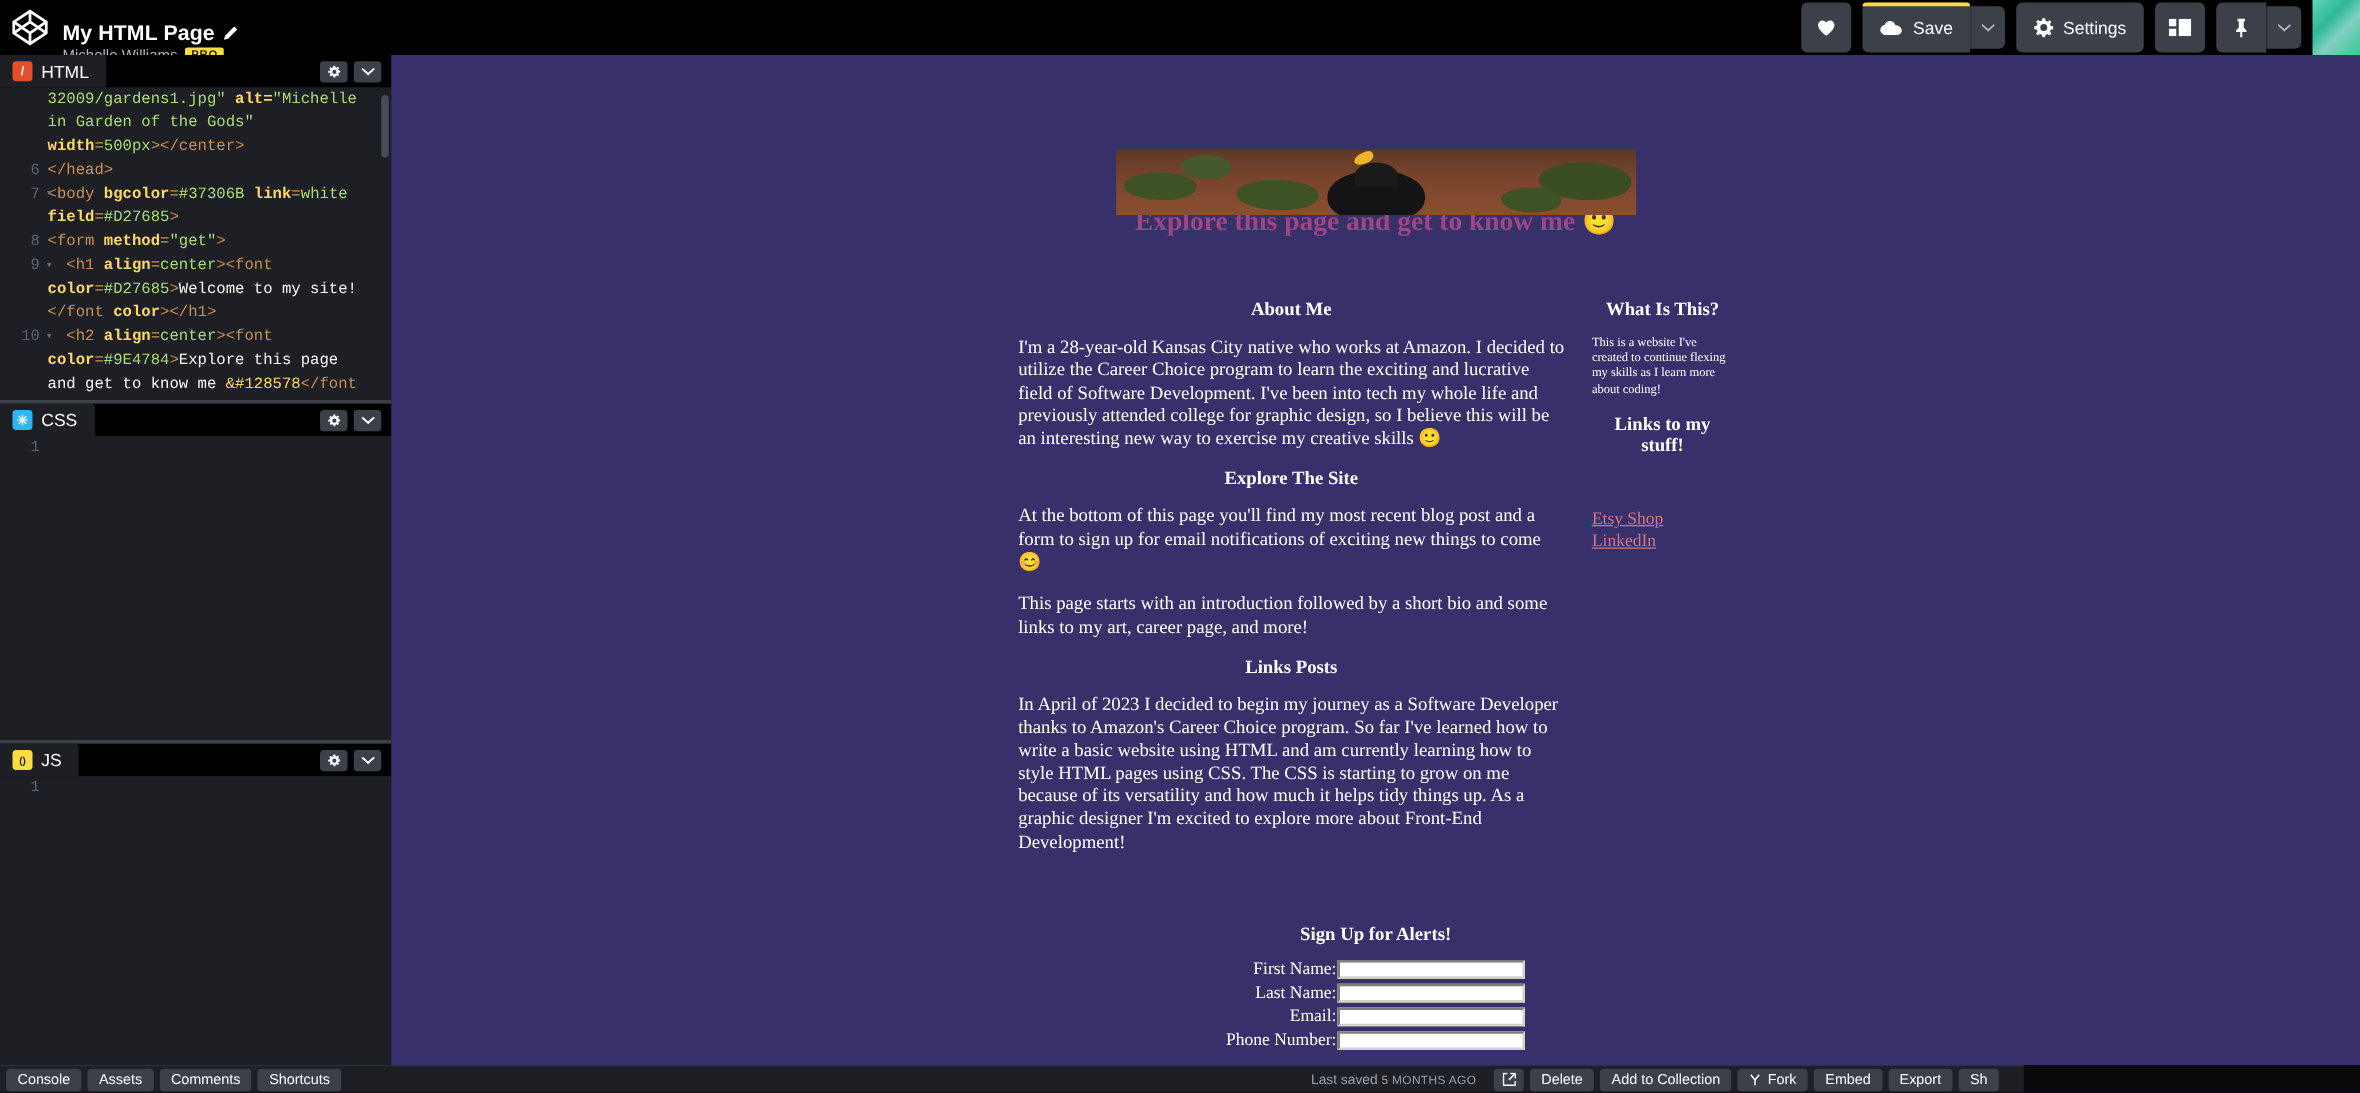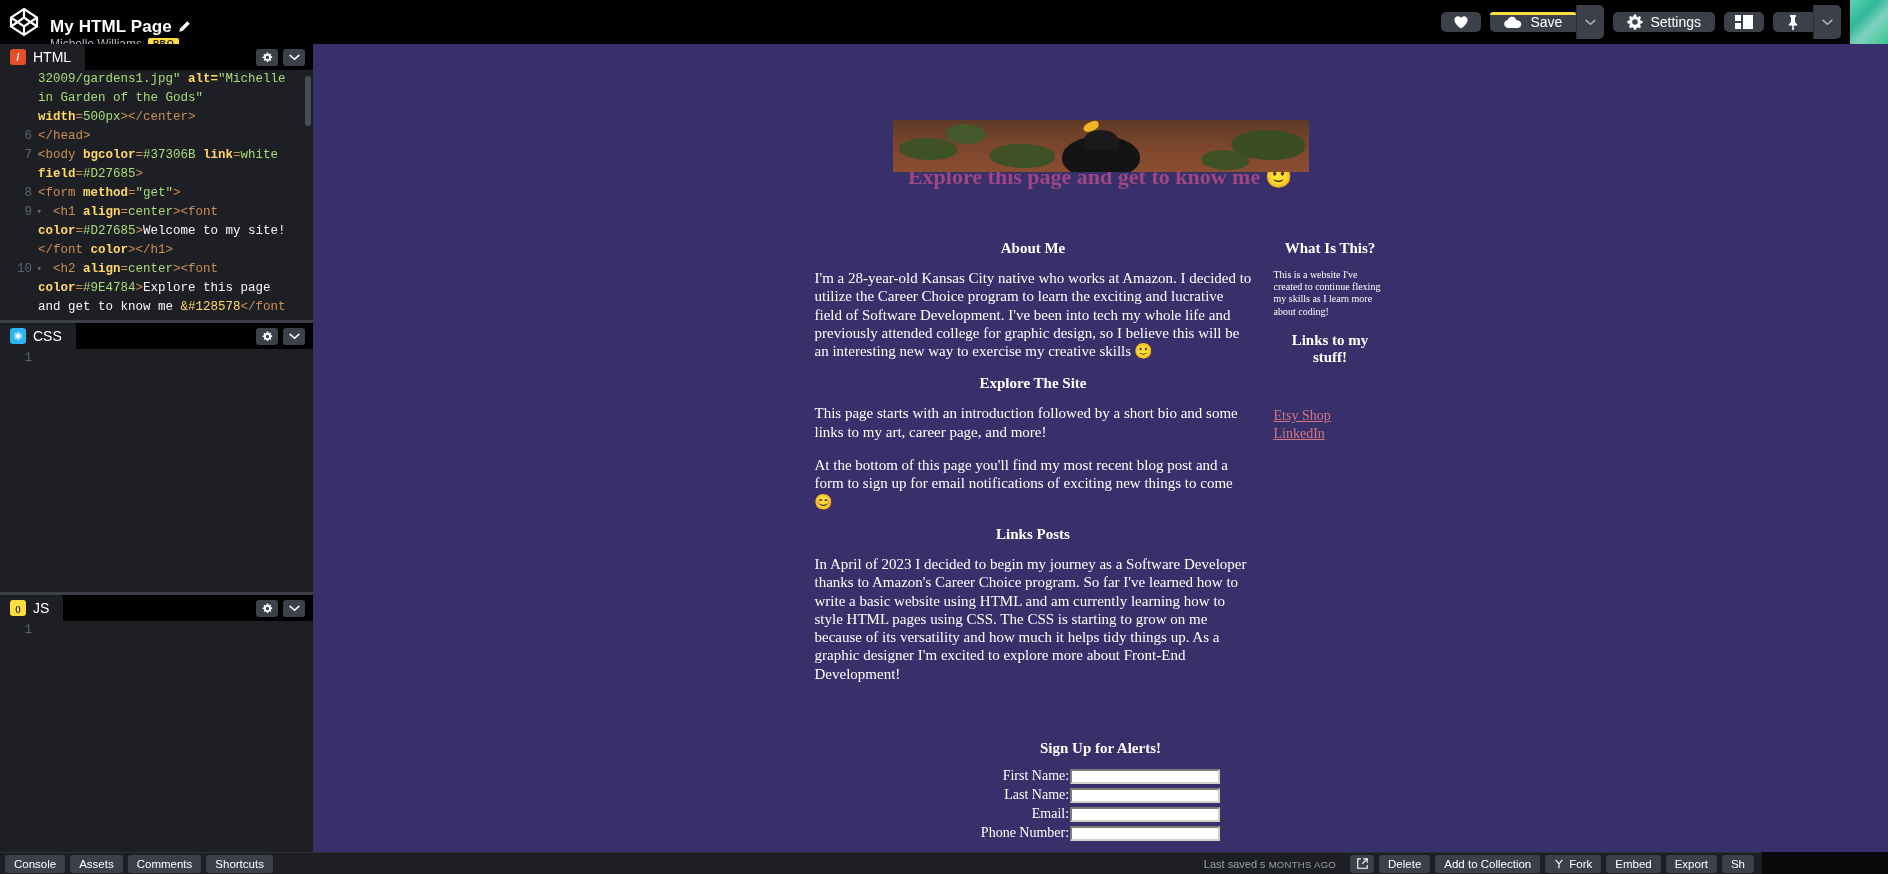--- a/index.html
+++ b/index.html
@@ -28,21 +28,21 @@
   .pro-badge {
     background: #ffdd40; color: #1d1f25; font-size: 9px; font-weight: bold;
     padding: 1px 5px; border-radius: 2px; letter-spacing: .6px;
   }
   .topbar-right {
     margin-left: auto; display: flex; align-items: center; gap: 9px;
     padding-right: 0px; height: 44px;
   }
   .tb-btn {
     background: #3c4049; color: #fff; border: none; border-radius: 5px;
-    height: 20px; display: flex; align-items: center; justify-content: center;
+    height: 40px; display: flex; align-items: center; justify-content: center;
     gap: 7px; padding: 0 14px; font-size: 14px; font-family: "Liberation Sans", sans-serif;
     cursor: pointer; position: relative;
   }
   .tb-btn.icon-only { width: 40px; padding: 0; }
   .tb-group { display: flex; align-items: center; }
   .tb-group .tb-btn.main { border-top-right-radius: 0; border-bottom-right-radius: 0; }
   .tb-caret {
     background: #3c4049; border-radius: 0 5px 5px 0; height: 34px; width: 28px;
     display:flex; align-items:center; justify-content:center; cursor:pointer;
     border-left: 1px solid #2c3038;
@@ -161,31 +161,31 @@
   .form-table td { font-size: 14px; }
   .form-label { text-align: right; padding-right: 1px; color:#fff; white-space: nowrap; }
   .form-table input[type=text] {
     width: 150px; height: 15px; border: 2px inset #d4d0c8; background: #fff;
     font-family: "Liberation Serif", serif; font-size: 12px; padding: 0 2px;
   }
   .btn-row { text-align: right; }
 
   
   .bottombar {
-    position: absolute; left: 0; bottom: 0; width: 1762px; height: 22px;
+    position: absolute; left: 0; bottom: 0; width: 1619px; height: 22px;
     background: #1d1f25; display: flex; align-items: center;
     border-top: 1px solid #2b2f38;
   }
   .bb-btn {
     background: #3c4049; color: #fff; font-size: 11.5px; height: 18px;
     padding: 0 9px; border: none; border-radius: 3px; margin-left: 5px;
     display: flex; align-items: center; gap: 5px; cursor: pointer;
     font-family: "Liberation Sans", sans-serif;
   }
-  .bb-right { margin-left: auto; display: flex; align-items: center; padding-right: 8px; }
+  .bb-right { margin-left: auto; display: flex; align-items: center; padding-right: 20px; }
   .saved-text { color: #9aa0ab; font-size: 11px; margin-right: 9px; }
   .saved-text .ago { font-size: 9.5px; letter-spacing: .3px; }
   .bb-icon-btn {
     background: #3c4049; width: 24px; height: 18px; border-radius: 3px;
     display:flex; align-items:center; justify-content:center; margin-left: 5px; cursor:pointer;
   }
   svg { display: block; }
 </style>
 </head>
 <body>
@@ -440,22 +440,22 @@
 
       <h1 class="welcome">Welcome to my site!</h1>
       <h2 class="explore">Explore this page and get to know me 🙂</h2>
 
       <div class="columns">
         <div class="col-main">
           <div class="sec-h white">About Me</div>
           <p class="para">I'm a 28-year-old Kansas City native who works at Amazon. I decided to utilize the Career Choice program to learn the exciting and lucrative field of Software Development. I've been into tech my whole life and previously attended college for graphic design, so I believe this will be an interesting new way to exercise my creative skills 🙂</p>
 
           <div class="sec-h white">Explore The Site</div>
+          <p class="para">At the bottom of this page you'll find my most recent blog post and a form to sign up for email notifications of exciting new things to come 😊</p>
           <p class="para">This page starts with an introduction followed by a short bio and some links to my art, career page, and more!</p>
-          <p class="para">At the bottom of this page you'll find my most recent blog post and a form to sign up for email notifications of exciting new things to come 😊</p>
 
           <div class="sec-h white">Links Posts</div>
           <p class="para">In April of 2023 I decided to begin my journey as a Software Developer thanks to Amazon's Career Choice program. So far I've learned how to write a basic website using HTML and am currently learning how to style HTML pages using CSS. The CSS is starting to grow on me because of its versatility and how much it helps tidy things up. As a graphic designer I'm excited to explore more about Front-End Development!</p>
         </div>
 
         <div class="col-side">
           <div class="sec-h white">What Is This?</div>
           <p class="side-para">This is a website I've created to continue flexing my skills as I learn more about coding!</p>
           <div class="spacer-h"></div>
           <div class="sec-h white">Links to my stuff!</div>

